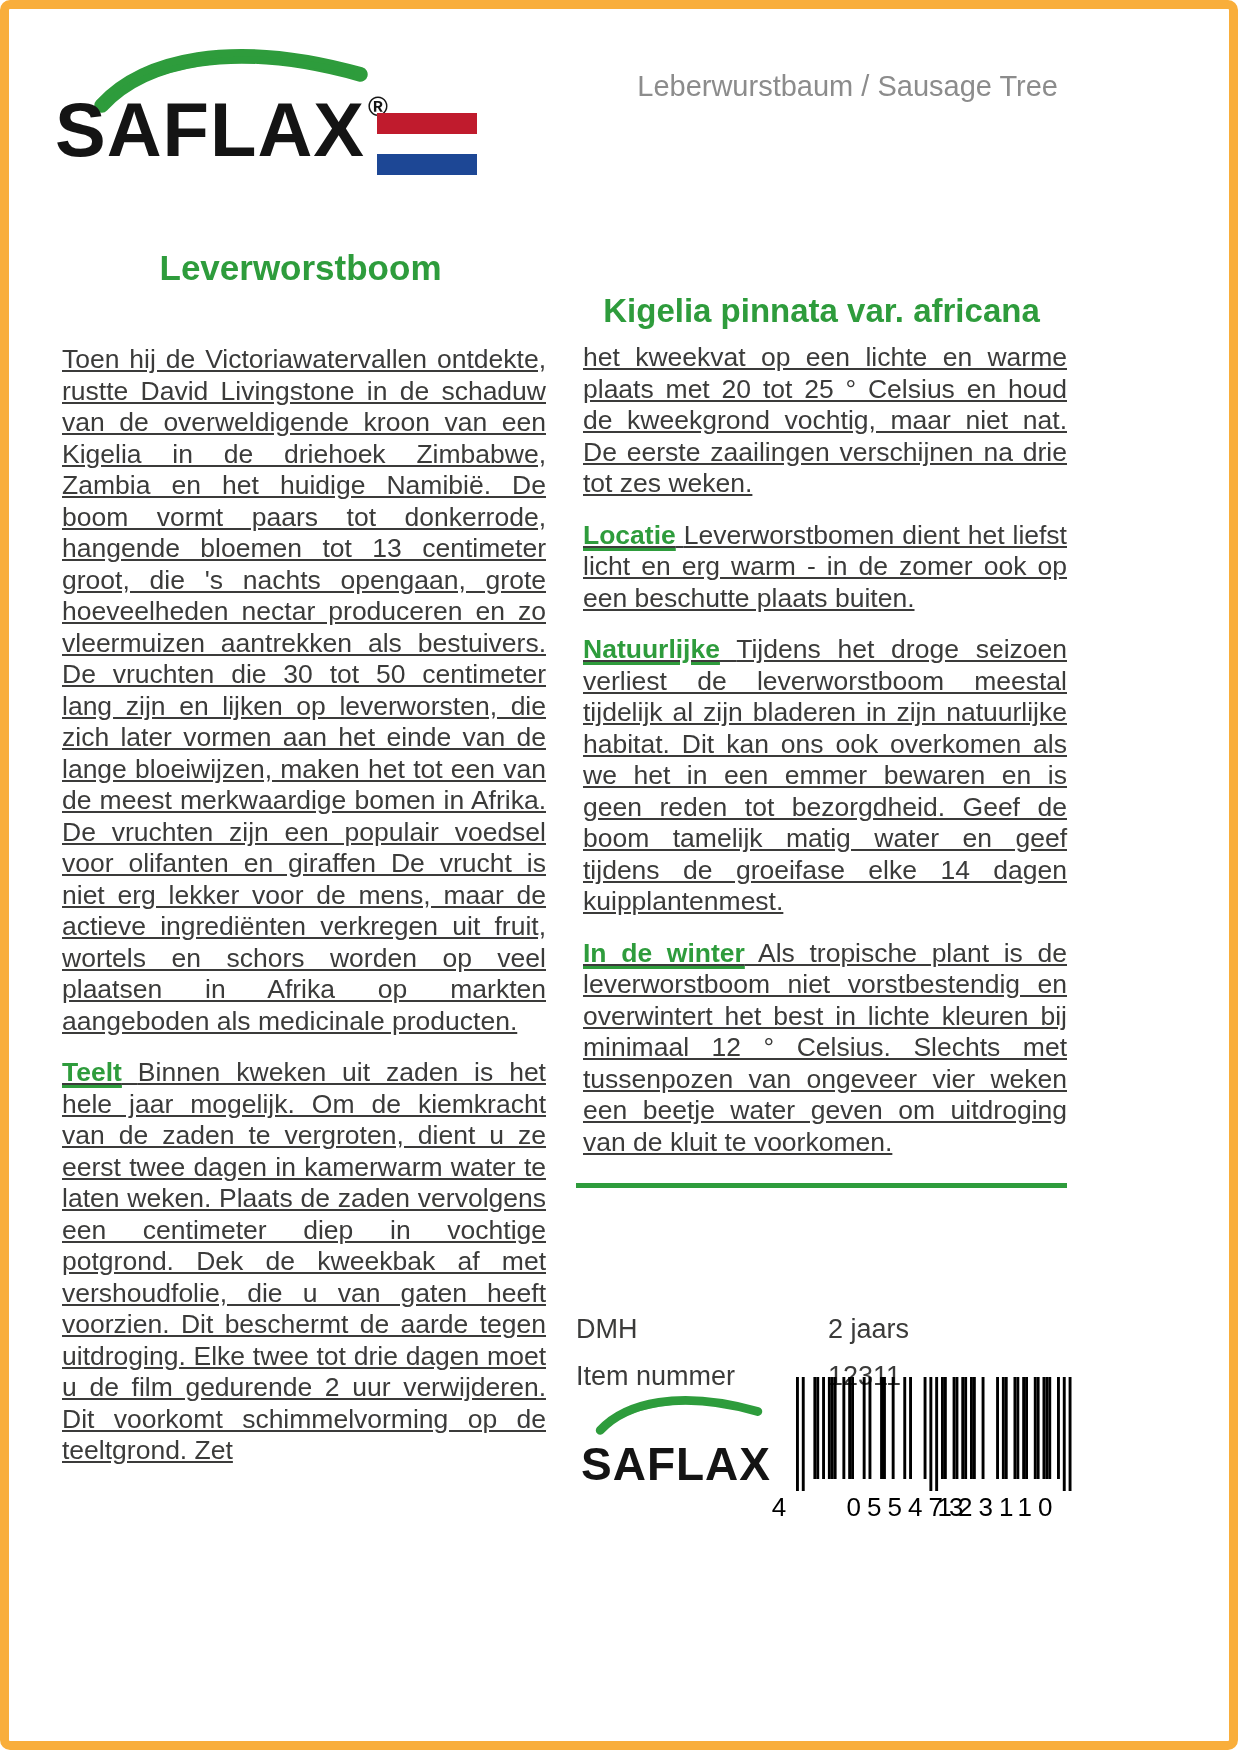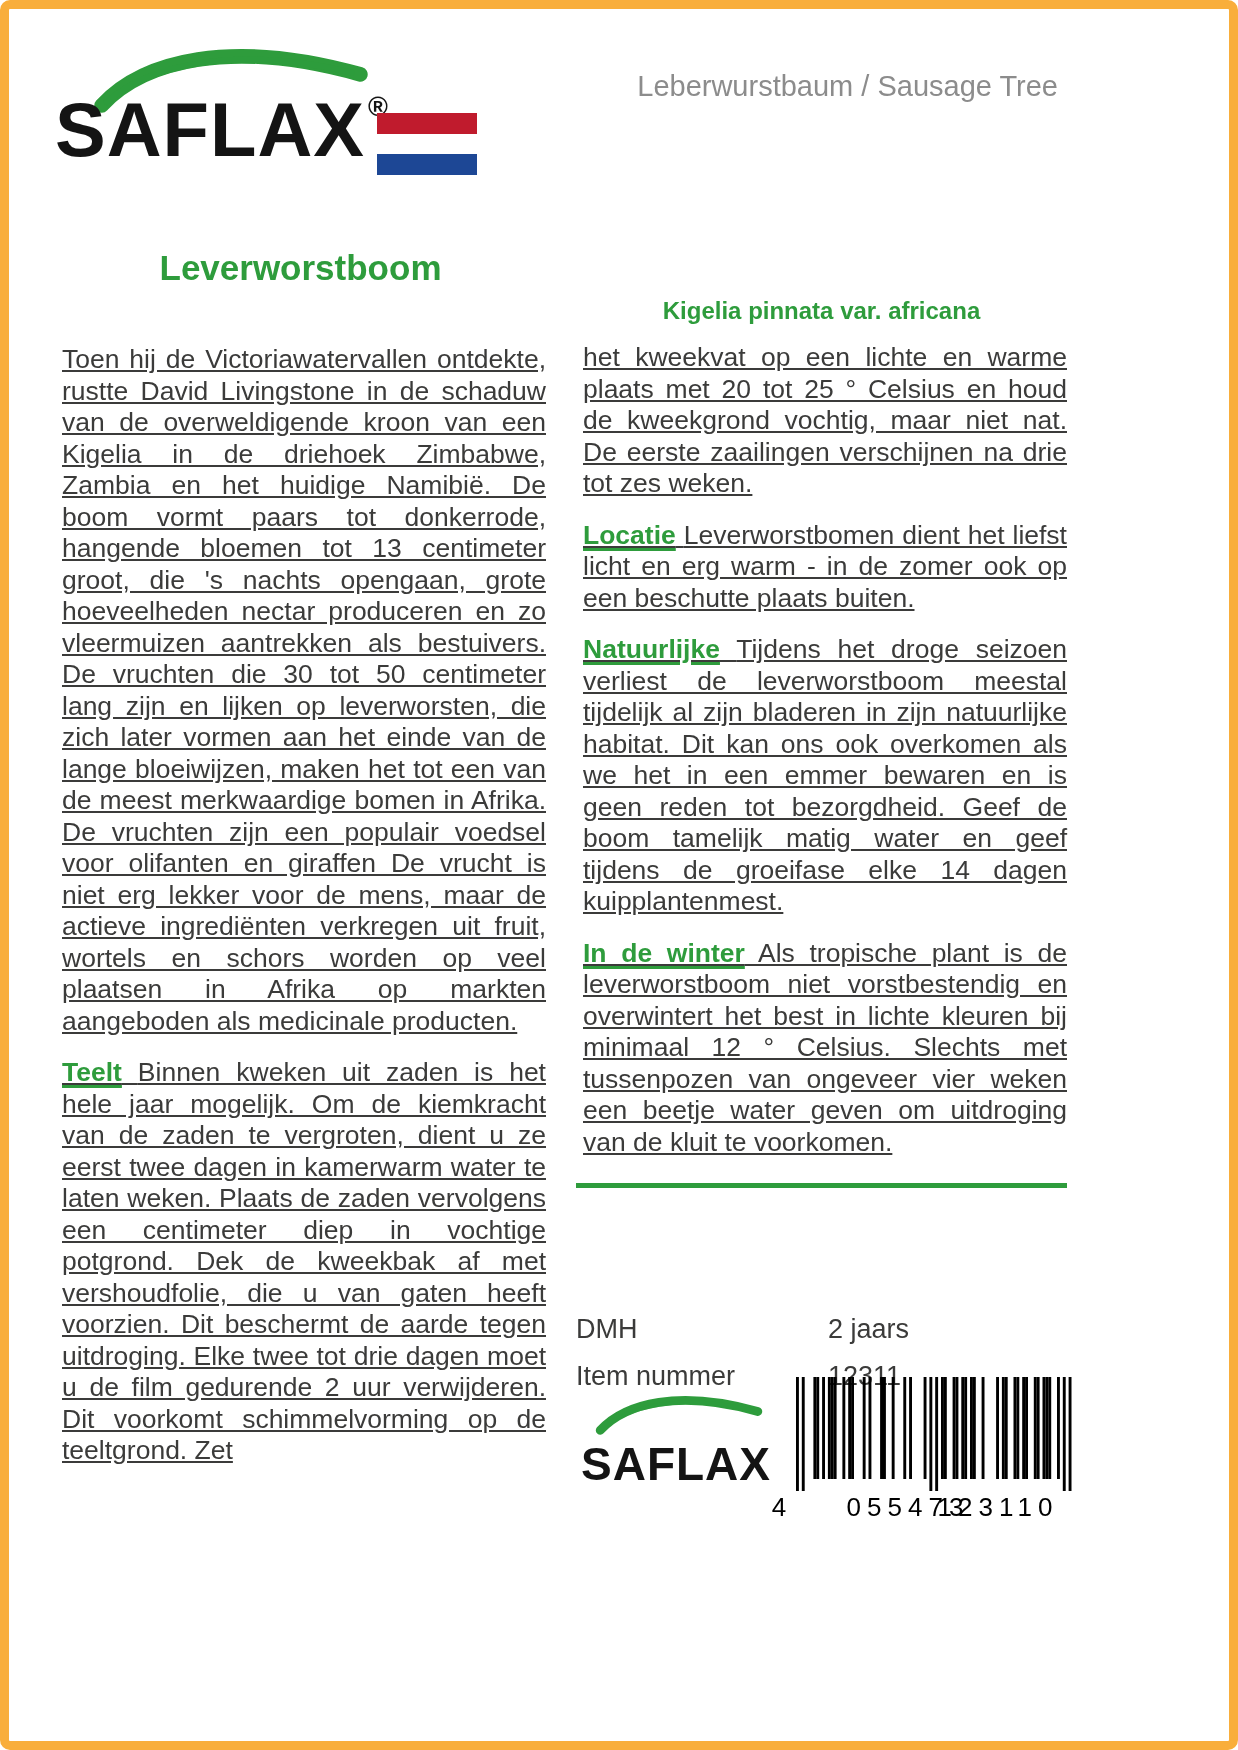--- a/index.html
+++ b/index.html
@@ -47,21 +47,21 @@
     position: absolute; left: 46px; top: 231px; width: 1012px;
     display: flex; gap: 30px;
   }
   .col { width: 491px; font-size: 26.5px; line-height: 31.5px; text-align: justify; hyphens: manual; }
 
   .col-left h1 {
     font-size: 35px; line-height: 40px; color: var(--green, #2E9C3C);
     font-weight: bold; margin: 8px 0 56px 0; text-align: center;
   }
   .col-right h2 {
-    font-size: 24px; line-height: 38px; color: var(--green, #2E9C3C);
+    font-size: 33px; line-height: 38px; color: var(--green, #2E9C3C);
     font-weight: bold; margin: 52px 0 12px 0; text-align: center;
   }
 
   .para { margin: 0 0 20px 7px; text-decoration: underline; }
   .sec-head {
     color: var(--green, #2E9C3C);
     font-weight: bold;
     text-decoration: underline;
     text-decoration-thickness: 2.5px;
     text-underline-offset: 4px;

